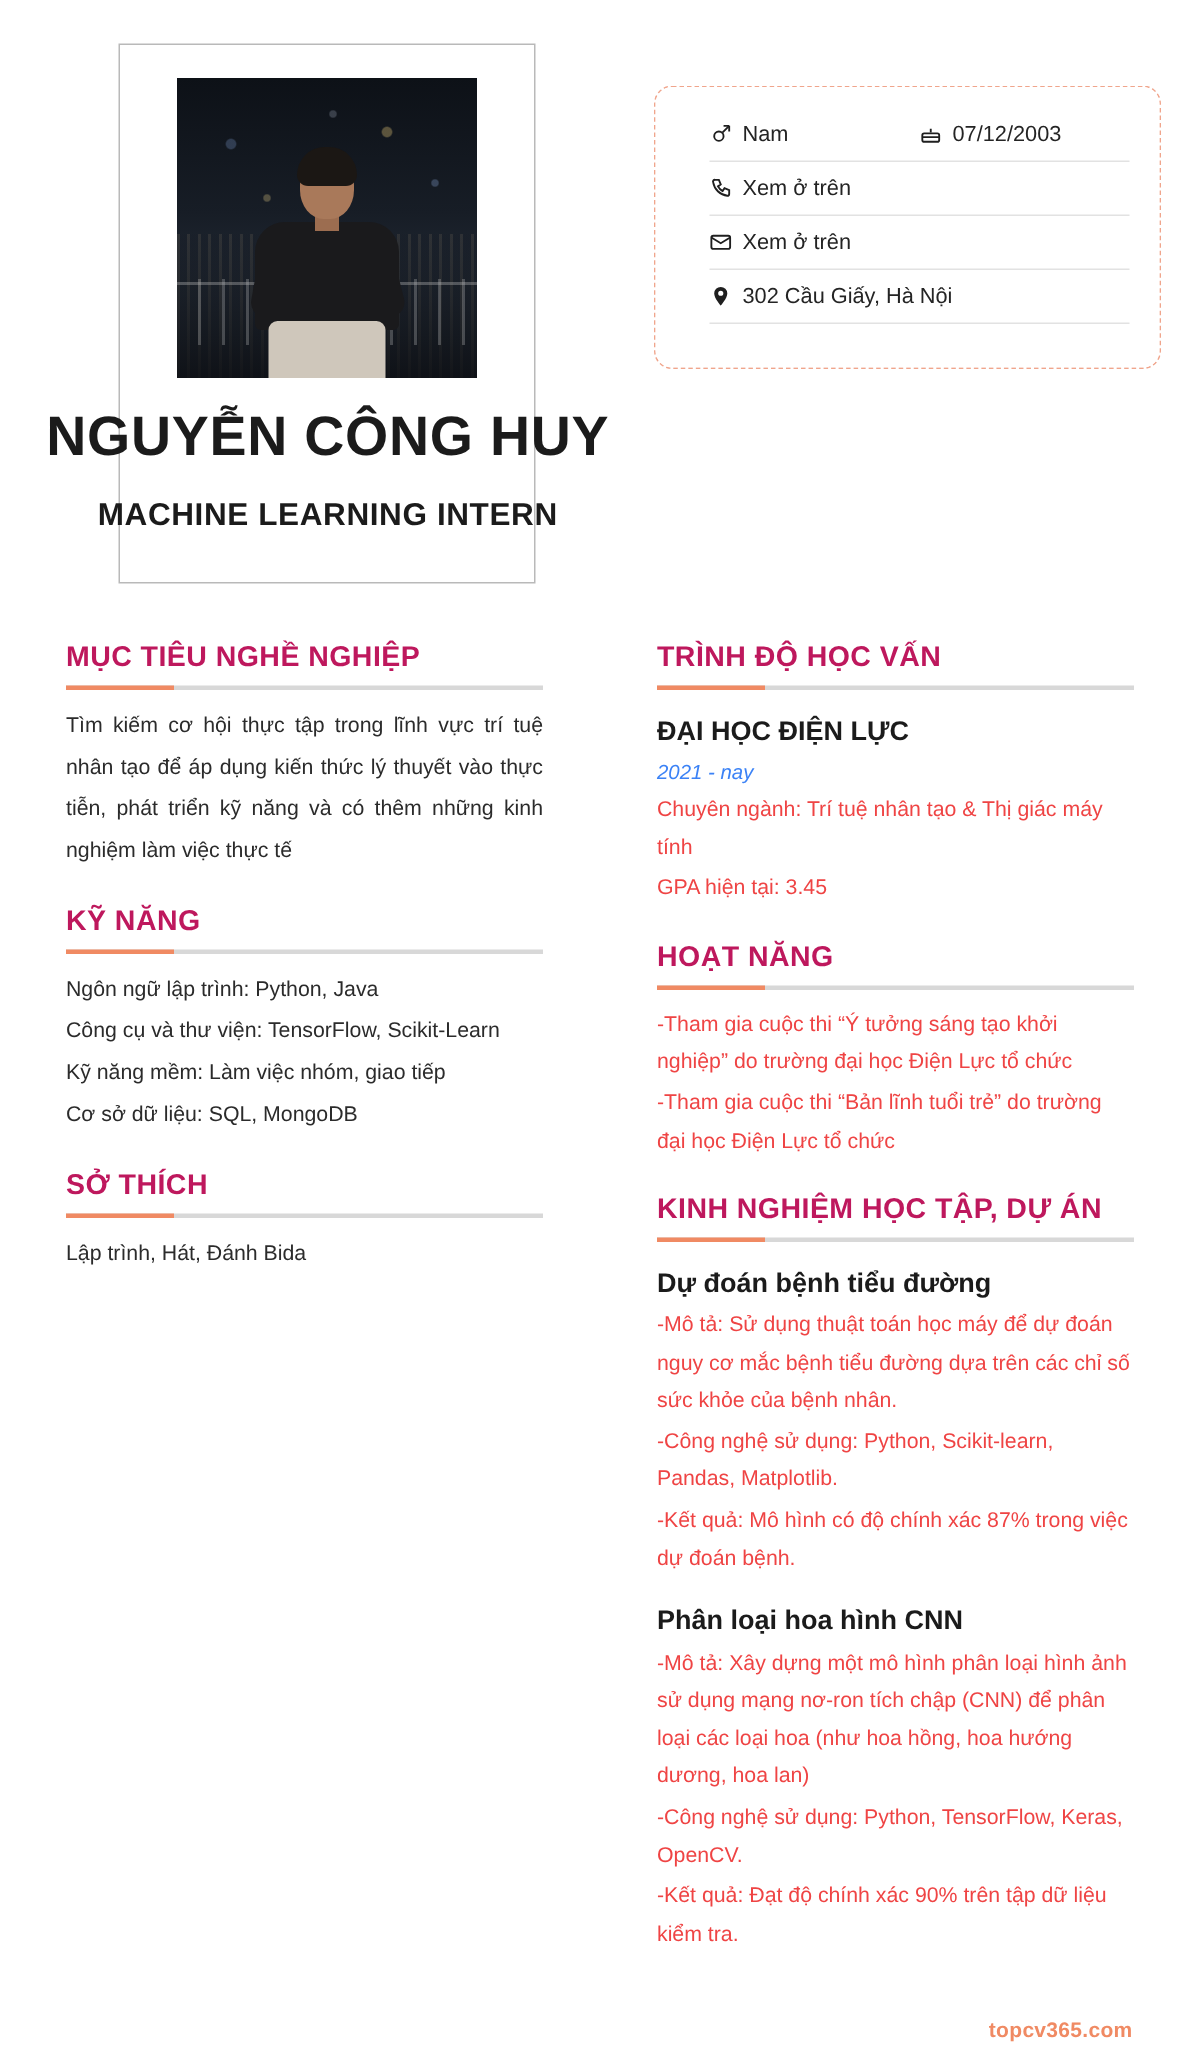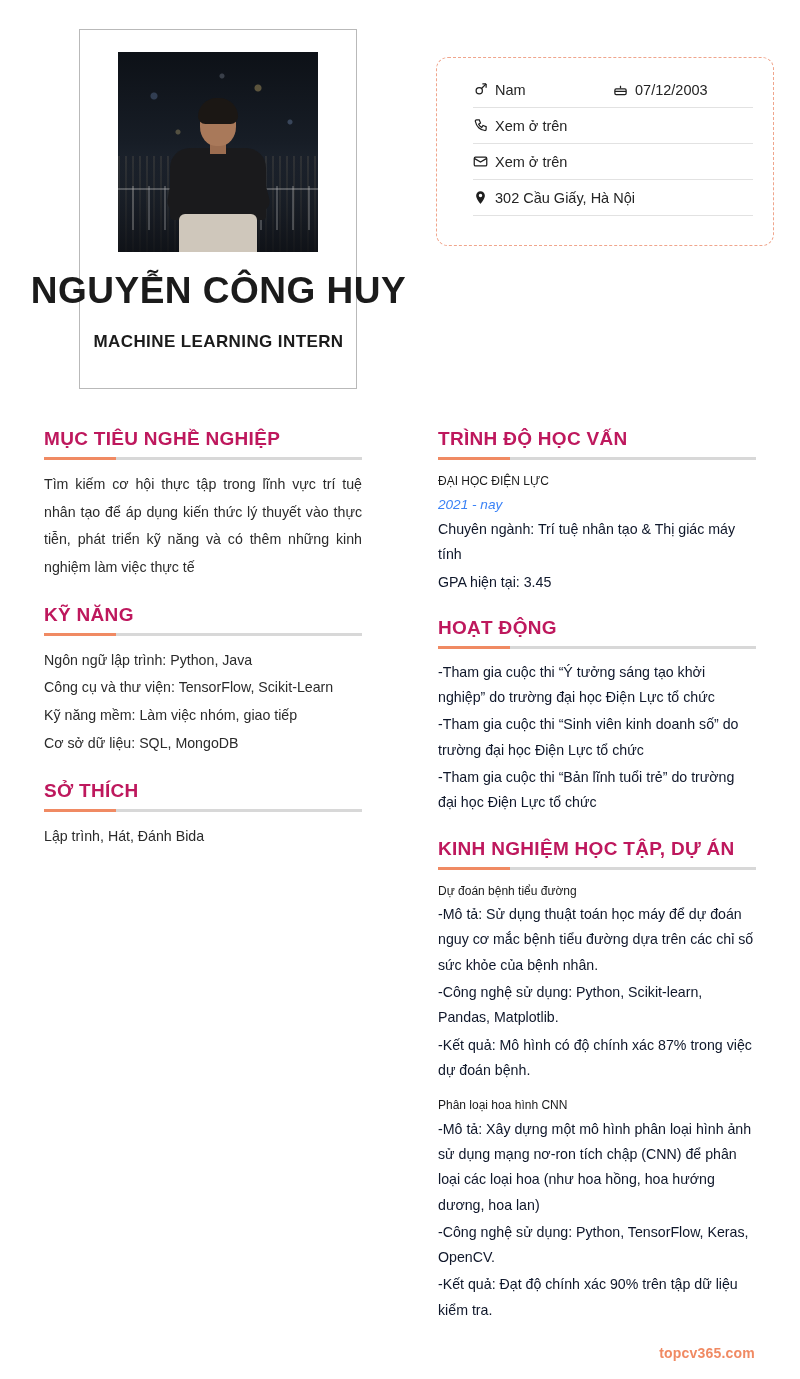--- a/index.html
+++ b/index.html
@@ -103,21 +103,21 @@
     font-size: 37px;
     font-weight: bold;
     letter-spacing: 0.5px;
     color: #1b1b1b;
   }
   .role {
     position: absolute;
     left: 0; top: 332px;
     width: 437px;
     text-align: center;
-    font-size: 17px;
+    font-size: 21px;
     font-weight: bold;
     letter-spacing: 0.4px;
     color: #1b1b1b;
   }
 
   
   .contact-card {
     position: absolute;
     left: 436px; top: 57px;
     width: 338px; height: 189px;
@@ -173,27 +173,27 @@
     background: #f08a63;
   }
   .body-text {
     font-size: 14.2px;
     line-height: 1.95;
     color: #2b2b2b;
   }
   .justify { text-align: justify; }
   .line { font-size: 14.2px; line-height: 1.95; color: #2b2b2b; }
   .sub-title {
-    font-size: 12px;
-    font-weight: normal;
+    font-size: 18px;
+    font-weight: bold;
     color: #1b1b1b;
     line-height: 1.8;
   }
   .italic { font-style: italic; font-size: 13.6px; color: #3b82f6; line-height: 1.8; }
-  .para { font-size: 14.2px; line-height: 1.78; color: #0f172a; margin-bottom: 2px; }
+  .para { font-size: 14.2px; line-height: 1.78; color: #ef4444; margin-bottom: 2px; }
   .block-gap { height: 10px; }
 
   .watermark {
     position: absolute;
     right: 45px; bottom: 18px;
     font-size: 14px;
     font-weight: bold;
     color: #f08a63;
     letter-spacing: 0.2px;
     margin-top: 16px;
@@ -315,24 +315,23 @@
     <div class="sec">
       <div class="sec-title">TRÌNH ĐỘ HỌC VẤN</div>
       <div class="rule"></div>
       <div class="sub-title">ĐẠI HỌC ĐIỆN LỰC</div>
       <div class="italic">2021 - nay</div>
       <div class="para">Chuyên ngành: Trí tuệ nhân tạo &amp; Thị giác máy tính</div>
       <div class="para">GPA hiện tại: 3.45</div>
     </div>
 
     <div class="sec">
-      <div class="sec-title">HOẠT ĐỘNG</div>
+      <div class="sec-title">HOẠT NĂNG</div>
       <div class="rule"></div>
       <div class="para">-Tham gia cuộc thi “Ý tưởng sáng tạo khởi nghiệp” do trường đại học Điện Lực tổ chức</div>
-      <div class="para">-Tham gia cuộc thi “Sinh viên kinh doanh số” do trường đại học Điện Lực tổ chức</div>
       <div class="para">-Tham gia cuộc thi “Bản lĩnh tuổi trẻ” do trường đại học Điện Lực tổ chức</div>
     </div>
 
     <div class="sec">
       <div class="sec-title">KINH NGHIỆM HỌC TẬP, DỰ ÁN</div>
       <div class="rule"></div>
 
       <div>
         <div class="sub-title">Dự đoán bệnh tiểu đường</div>
         <div class="para">-Mô tả: Sử dụng thuật toán học máy để dự đoán nguy cơ mắc bệnh tiểu đường dựa trên các chỉ số sức khỏe của bệnh nhân.</div>

